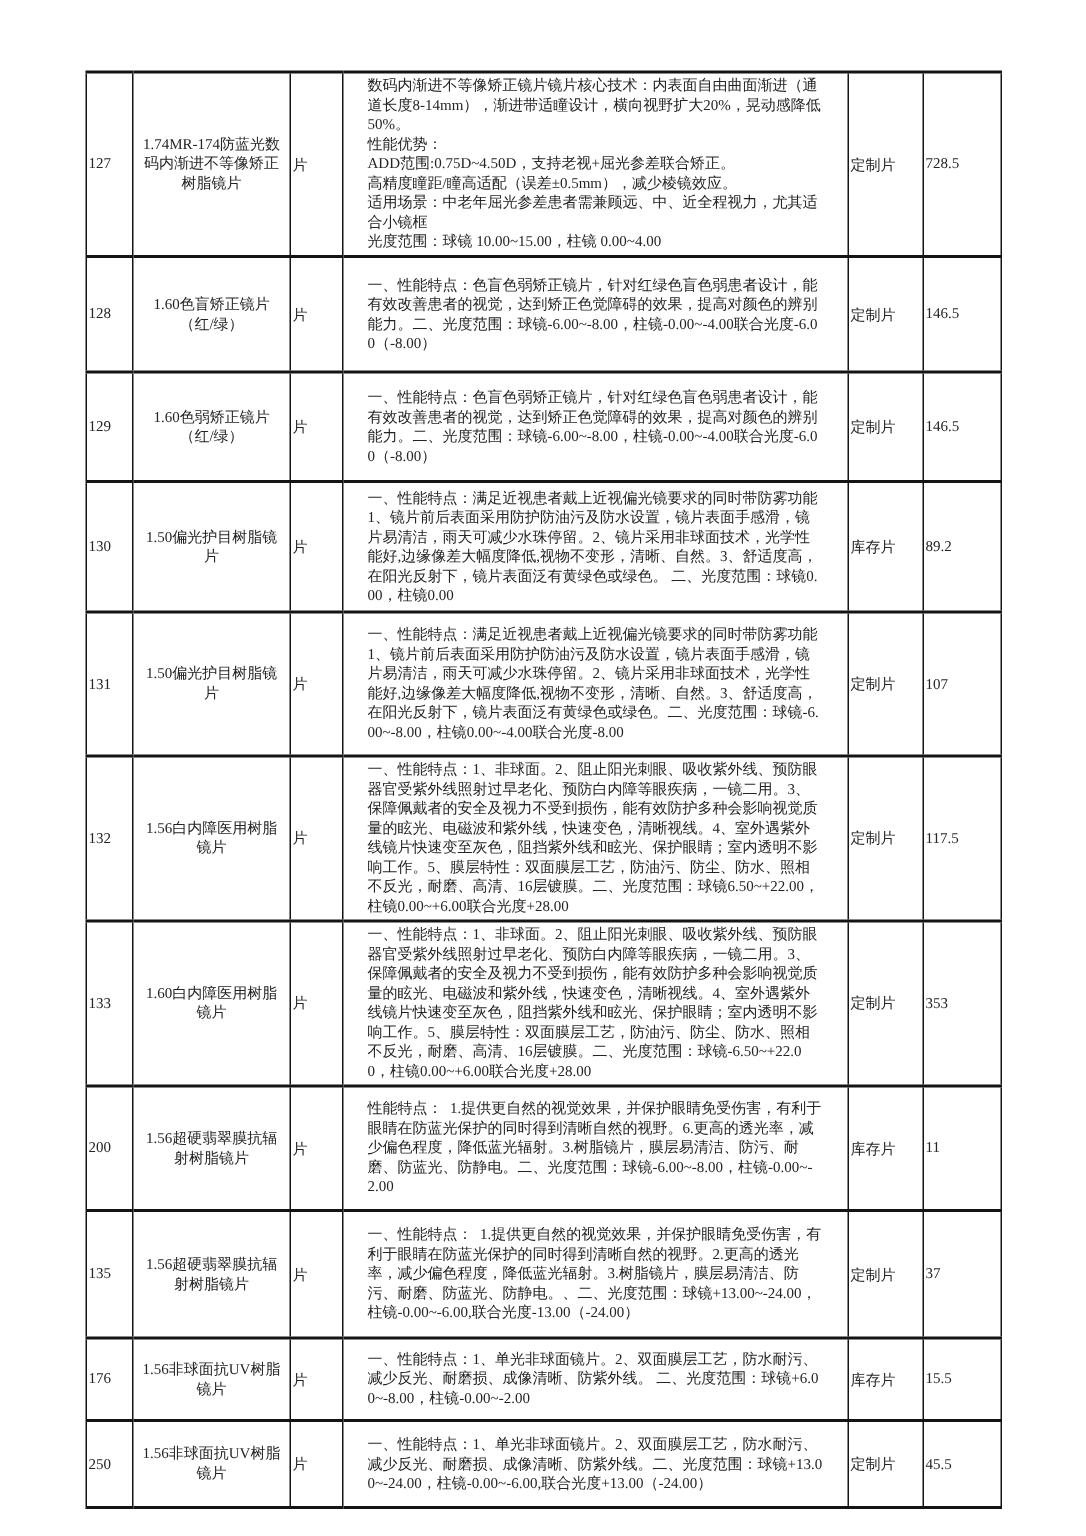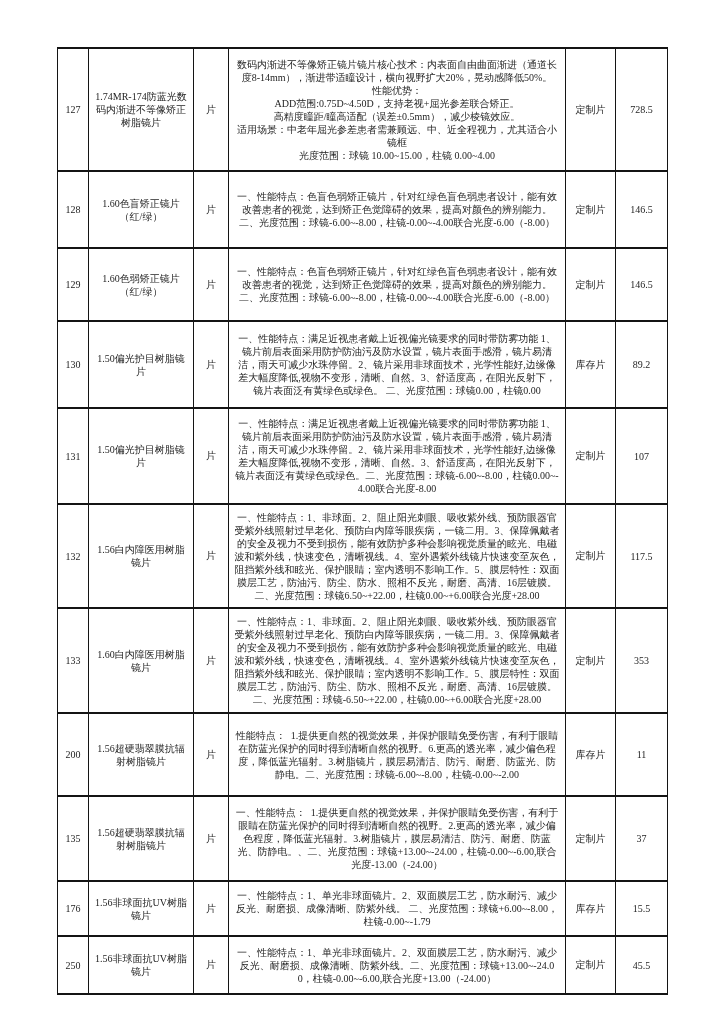--- a/index.html
+++ b/index.html
@@ -21,25 +21,25 @@
   td{
     border-left:1px solid #141414;
     border-right:1px solid #141414;
     border-top:2px solid #141414;
     border-bottom:2px solid #141414;
     vertical-align:middle;
     overflow:hidden;
     font-size:10px;
     color:#242424;
   }
-  .c-num,.c-unit,.c-type,.c-price{text-align:center;}
+  .c-num,.c-unit,.c-type,.c-price{text-align:left;}
   .c-name{text-align:center;padding:0 4px;line-height:13px;margin-left:16px;}
   .c-desc{
-    text-align:center;
-    padding:2px 5px;
+    text-align:left;
+    padding:2px 16px;
     line-height:13px;
     white-space:pre-wrap;
     word-break:break-all;
   }
   
   tbody tr:nth-child(1){height:123px;}
   tbody tr:nth-child(2){height:77px;}
   tbody tr:nth-child(3){height:73px;}
   tbody tr:nth-child(4){height:87px;}
   tbody tr:nth-child(5){height:96px;}
@@ -147,21 +147,21 @@
     <td class="c-unit">片</td>
     <td class="c-desc">一、性能特点：  1.提供更自然的视觉效果，并保护眼睛免受伤害，有利于眼睛在防蓝光保护的同时得到清晰自然的视野。2.更高的透光率，减少偏色程度，降低蓝光辐射。3.树脂镜片，膜层易清洁、防污、耐磨、防蓝光、防静电。、二、光度范围：球镜+13.00~-24.00，柱镜-0.00~-6.00,联合光度-13.00（-24.00）</td>
     <td class="c-type">定制片</td>
     <td class="c-price">37</td>
   </tr>
 
   <tr>
     <td class="c-num">176</td>
     <td class="c-name">1.56非球面抗UV树脂镜片</td>
     <td class="c-unit">片</td>
-    <td class="c-desc">一、性能特点：1、单光非球面镜片。2、双面膜层工艺，防水耐污、减少反光、耐磨损、成像清晰、防紫外线。 二、光度范围：球镜+6.00~-8.00，柱镜-0.00~-1.79</td>
+    <td class="c-desc">一、性能特点：1、单光非球面镜片。2、双面膜层工艺，防水耐污、减少反光、耐磨损、成像清晰、防紫外线。 二、光度范围：球镜+6.00~-8.00，柱镜-0.00~-2.00</td>
     <td class="c-type">库存片</td>
     <td class="c-price">15.5</td>
   </tr>
 
   <tr>
     <td class="c-num">250</td>
     <td class="c-name">1.56非球面抗UV树脂镜片</td>
     <td class="c-unit">片</td>
     <td class="c-desc">一、性能特点：1、单光非球面镜片。2、双面膜层工艺，防水耐污、减少反光、耐磨损、成像清晰、防紫外线。二、光度范围：球镜+13.00~-24.00，柱镜-0.00~-6.00,联合光度+13.00（-24.00）</td>
     <td class="c-type">定制片</td>

